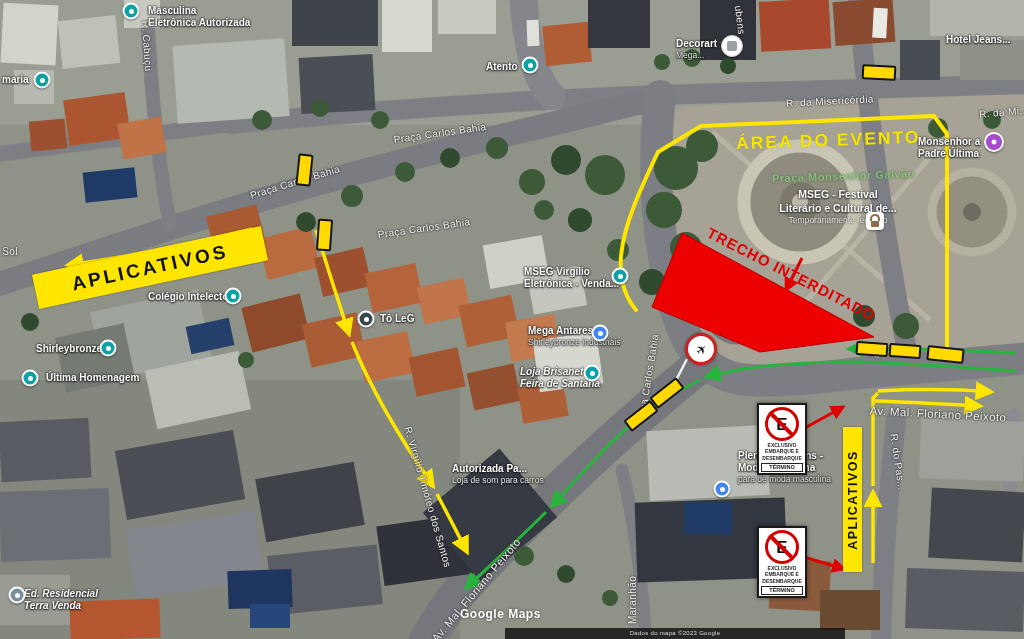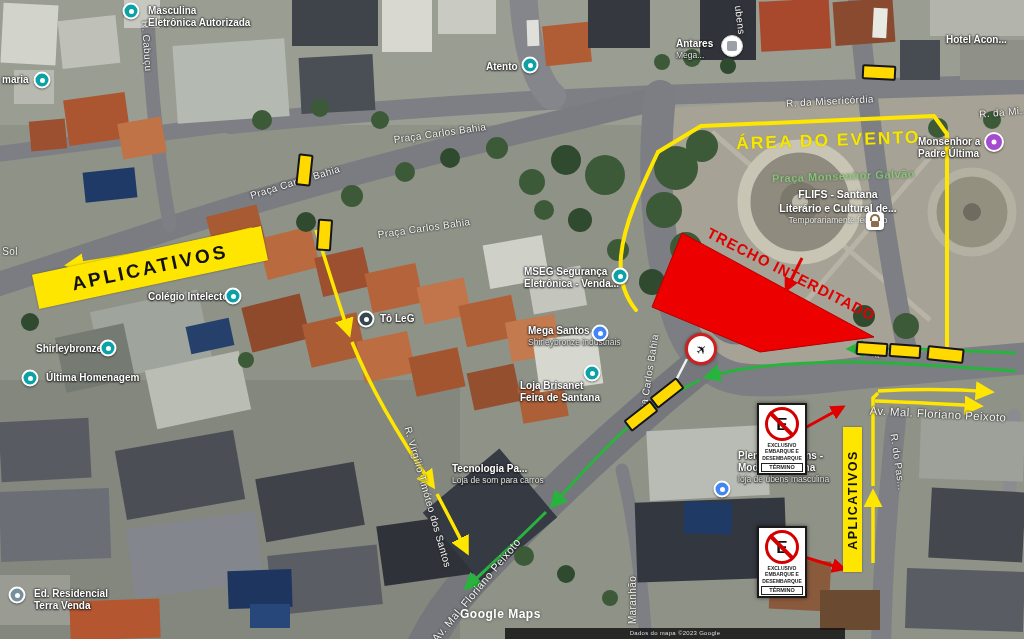--- a/index.html
+++ b/index.html
@@ -264,43 +264,43 @@
       <div class="pin teal" style="left: 131px; top: 11px;"></div>
       <div class="poi" style="left: 2px; top: 74px;">
         <span class="ln">maria</span>
       </div>
       <div class="pin teal" style="left: 42px; top: 80px;"></div>
       <div class="poi" style="left: 486px; top: 61px;">
         <span class="ln">Atento</span>
       </div>
       <div class="pin teal" style="left: 530px; top: 65px;"></div>
       <div class="poi" style="left: 676px; top: 38px;">
-        <span class="ln">Antares</span>
+        <span class="ln">Decorart</span>
         <span class="ln small">Mega...</span>
       </div>
       <div class="pin photo" style="left: 732px; top: 46px;"></div>
       <div class="poi" style="left: 946px; top: 34px;">
-        <span class="ln">Hotel Acon...</span>
+        <span class="ln">Hotel Jeans...</span>
       </div>
       <div class="poi" style="left: 918px; top: 136px;">
         <span class="ln">Monsenhor a</span>
         <span class="ln">Padre Última</span>
       </div>
       <div class="pin purple" style="left: 994px; top: 142px;"></div>
       <div class="poi" style="left: 524px; top: 266px;">
-        <span class="ln">MSEG Segurança</span>
+        <span class="ln">MSEG Virgílio</span>
         <span class="ln">Eletrônica - Venda...</span>
       </div>
       <div class="pin teal" style="left: 620px; top: 276px;"></div>
       <div class="poi" style="left: 528px; top: 325px;">
-        <span class="ln">Mega Santos</span>
+        <span class="ln">Mega Antares</span>
         <span class="ln small">Shirleybronze industriais</span>
       </div>
       <div class="pin blue" style="left: 600px; top: 333px;"></div>
-      <div class="poi" style="left: 520px; top: 380px;">
+      <div class="poi" style="left: 520px; top: 366px; font-style: italic;">
         <span class="ln">Loja Brisanet</span>
         <span class="ln">Feira de Santana</span>
       </div>
       <div class="pin teal" style="left: 592px; top: 373px;"></div>
       <div class="poi" style="left: 148px; top: 291px;">
         <span class="ln">Colégio Intelecto</span>
       </div>
       <div class="pin teal" style="left: 233px; top: 296px;"></div>
       <div class="poi" style="left: 36px; top: 343px;">
         <span class="ln">Shirleybronze</span>
@@ -308,30 +308,30 @@
       <div class="pin teal" style="left: 108px; top: 348px;"></div>
       <div class="poi" style="left: 46px; top: 372px;">
         <span class="ln">Última Homenagem</span>
       </div>
       <div class="pin teal" style="left: 30px; top: 378px;"></div>
       <div class="poi" style="left: 380px; top: 313px;">
         <span class="ln">Tô LeG</span>
       </div>
       <div class="pin dark" style="left: 366px; top: 319px;"></div>
       <div class="poi" style="left: 452px; top: 463px;">
-        <span class="ln">Tecnologia Pa...</span>
+        <span class="ln">Autorizada Pa...</span>
         <span class="ln small">Loja de som para carros</span>
       </div>
       <div class="poi" style="left: 738px; top: 450px;">
         <span class="ln">Plenytude Jeans -</span>
         <span class="ln">Moda Masculina</span>
-        <span class="ln small">loja de ubens masculina</span>
+        <span class="ln small">para de moda masculina</span>
       </div>
       <div class="pin blue" style="left: 722px; top: 489px;"></div>
-      <div class="poi" style="left: 34px; top: 588px;">
+      <div class="poi" style="left: 24px; top: 588px; font-style: italic;">
         <span class="ln">Ed. Residencial</span>
         <span class="ln">Terra Venda</span>
       </div>
       <div class="pin gray" style="left: 17px; top: 595px;"></div>
       <div class="street" style="left: 147px; top: 46px; transform: translate(-50%, -50%) rotate(86deg);">R. Cabuçu</div>
       <div class="street" style="left: 440px; top: 133px; transform: translate(-50%, -50%) rotate(-8deg);">Praça Carlos Bahia</div>
       <div class="street" style="left: 295px; top: 182px; transform: translate(-50%, -50%) rotate(-17deg);">Praça Carlos Bahia</div>
       <div class="street" style="left: 424px; top: 228px; transform: translate(-50%, -50%) rotate(-8deg);">Praça Carlos Bahia</div>
       <div class="street" style="left: 830px; top: 101px; transform: translate(-50%, -50%) rotate(-3deg);">R. da Misericórdia</div>
       <div class="street" style="left: 1004px; top: 112px; transform: translate(-50%, -50%) rotate(-5deg);">R. da Mi...</div>
@@ -357,21 +357,21 @@
   <div class="area-label">ÁREA DO EVENTO</div>
   <div class="trecho-label">TRECHO INTERDITADO</div>
   <div class="apps-left">
     <span>APLICATIVOS</span>
   </div>
   <div class="apps-right">
     <span>APLICATIVOS</span>
   </div>
   <div class="park-label">Praça Monsenhor Galvão</div>
   <div class="flifs">
-    <div class="f1">FLIFS - Santana</div>
+    <div class="f1">MSEG - Festival</div>
     <div class="f2">Literário e Cultural de...</div>
     <div class="f3">Temporariamente fechado</div>
   </div>
   <div class="closed-ico">
     <div class="shackle"></div>
       <div class="lockbody"></div>
   </div>
 
   <div class="nps" style="left:757px;top:403px">
     <div class="nps-circle">

